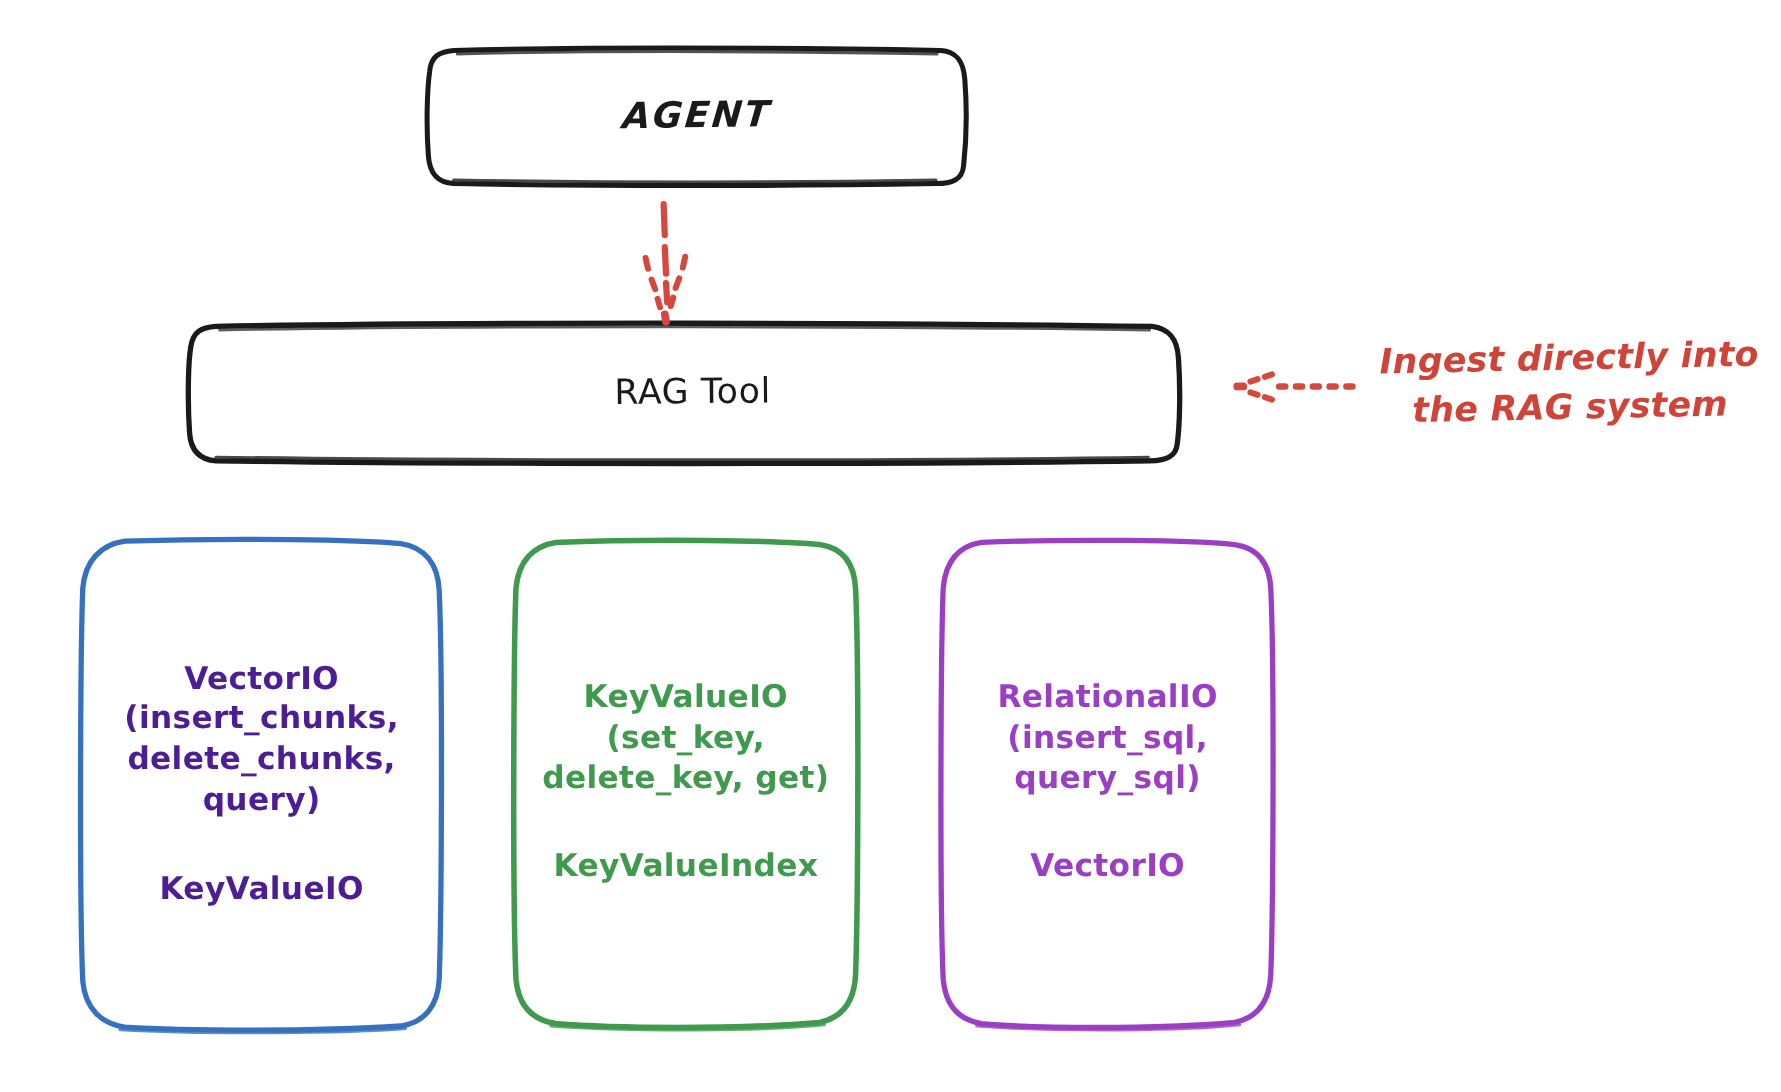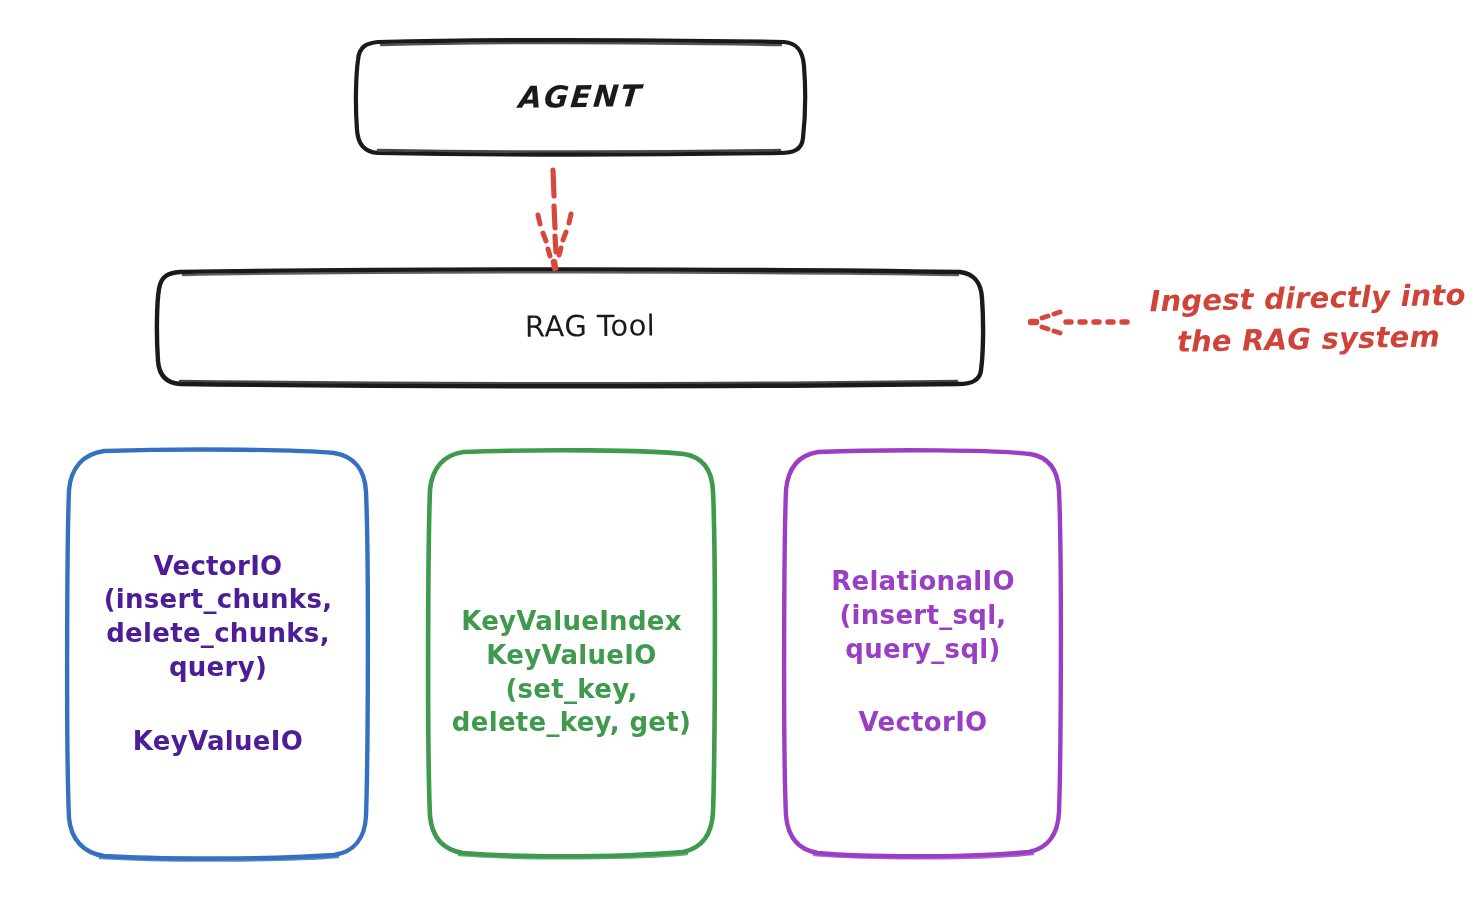--- a/index.html
+++ b/index.html
@@ -46,21 +46,21 @@
     font-size: 30px;
     font-style: italic;
     font-weight: 600;
     letter-spacing: 2px;
     color: #1a1a1a;
     transform: skewX(-6deg) rotate(-0.8deg);
   }
 
   
   #ragtool-node {
-    left: 166px;
+    left: 153px;
     top: 270px;
     width: 828px;
     height: 112px;
     padding-left: 20px;
   }
   #ragtool-node .label {
     font-size: 29px;
     font-weight: 500;
     letter-spacing: 0.5px;
     color: #1a1a1a;
@@ -204,24 +204,24 @@
 
 <div class="node leaf" id="vector-node">
   <div class="block">VectorIO
 (insert_chunks,
 delete_chunks,
 query)</div>
   <div class="block second">KeyValueIO</div>
 </div>
 
 <div class="node leaf" id="keyvalue-node">
-  <div class="block second">KeyValueIndex</div>
   <div class="block">KeyValueIO
 (set_key,
 delete_key, get)</div>
+  <div class="block second">KeyValueIndex</div>
 </div>
 
 <div class="node leaf" id="relational-node">
   <div class="block">RelationalIO
 (insert_sql,
 query_sql)</div>
   <div class="block second">VectorIO</div>
 </div>
 
 <div id="ingest-annotation">Ingest directly into

